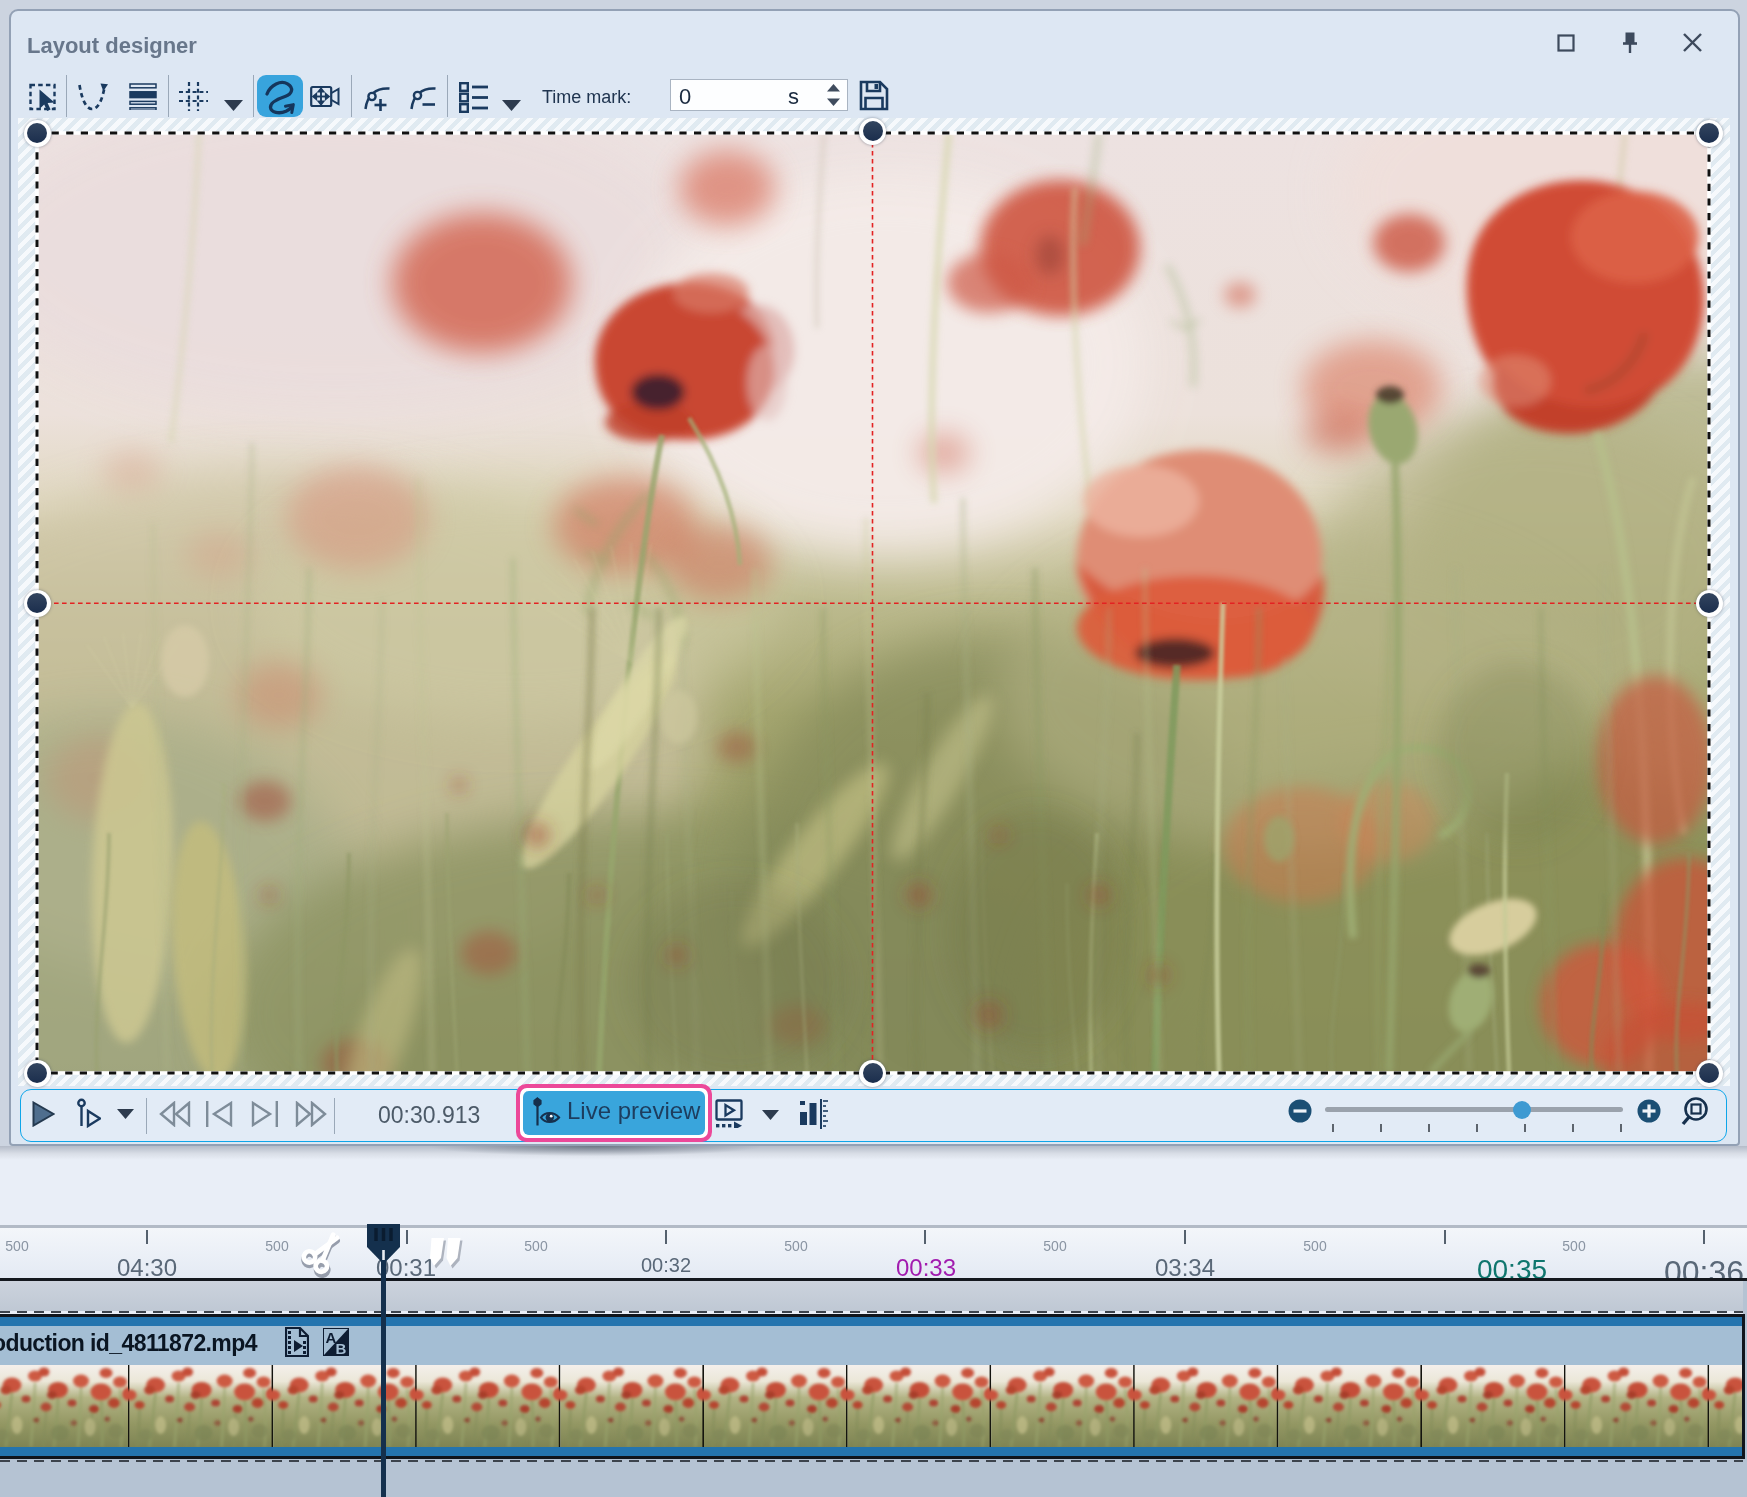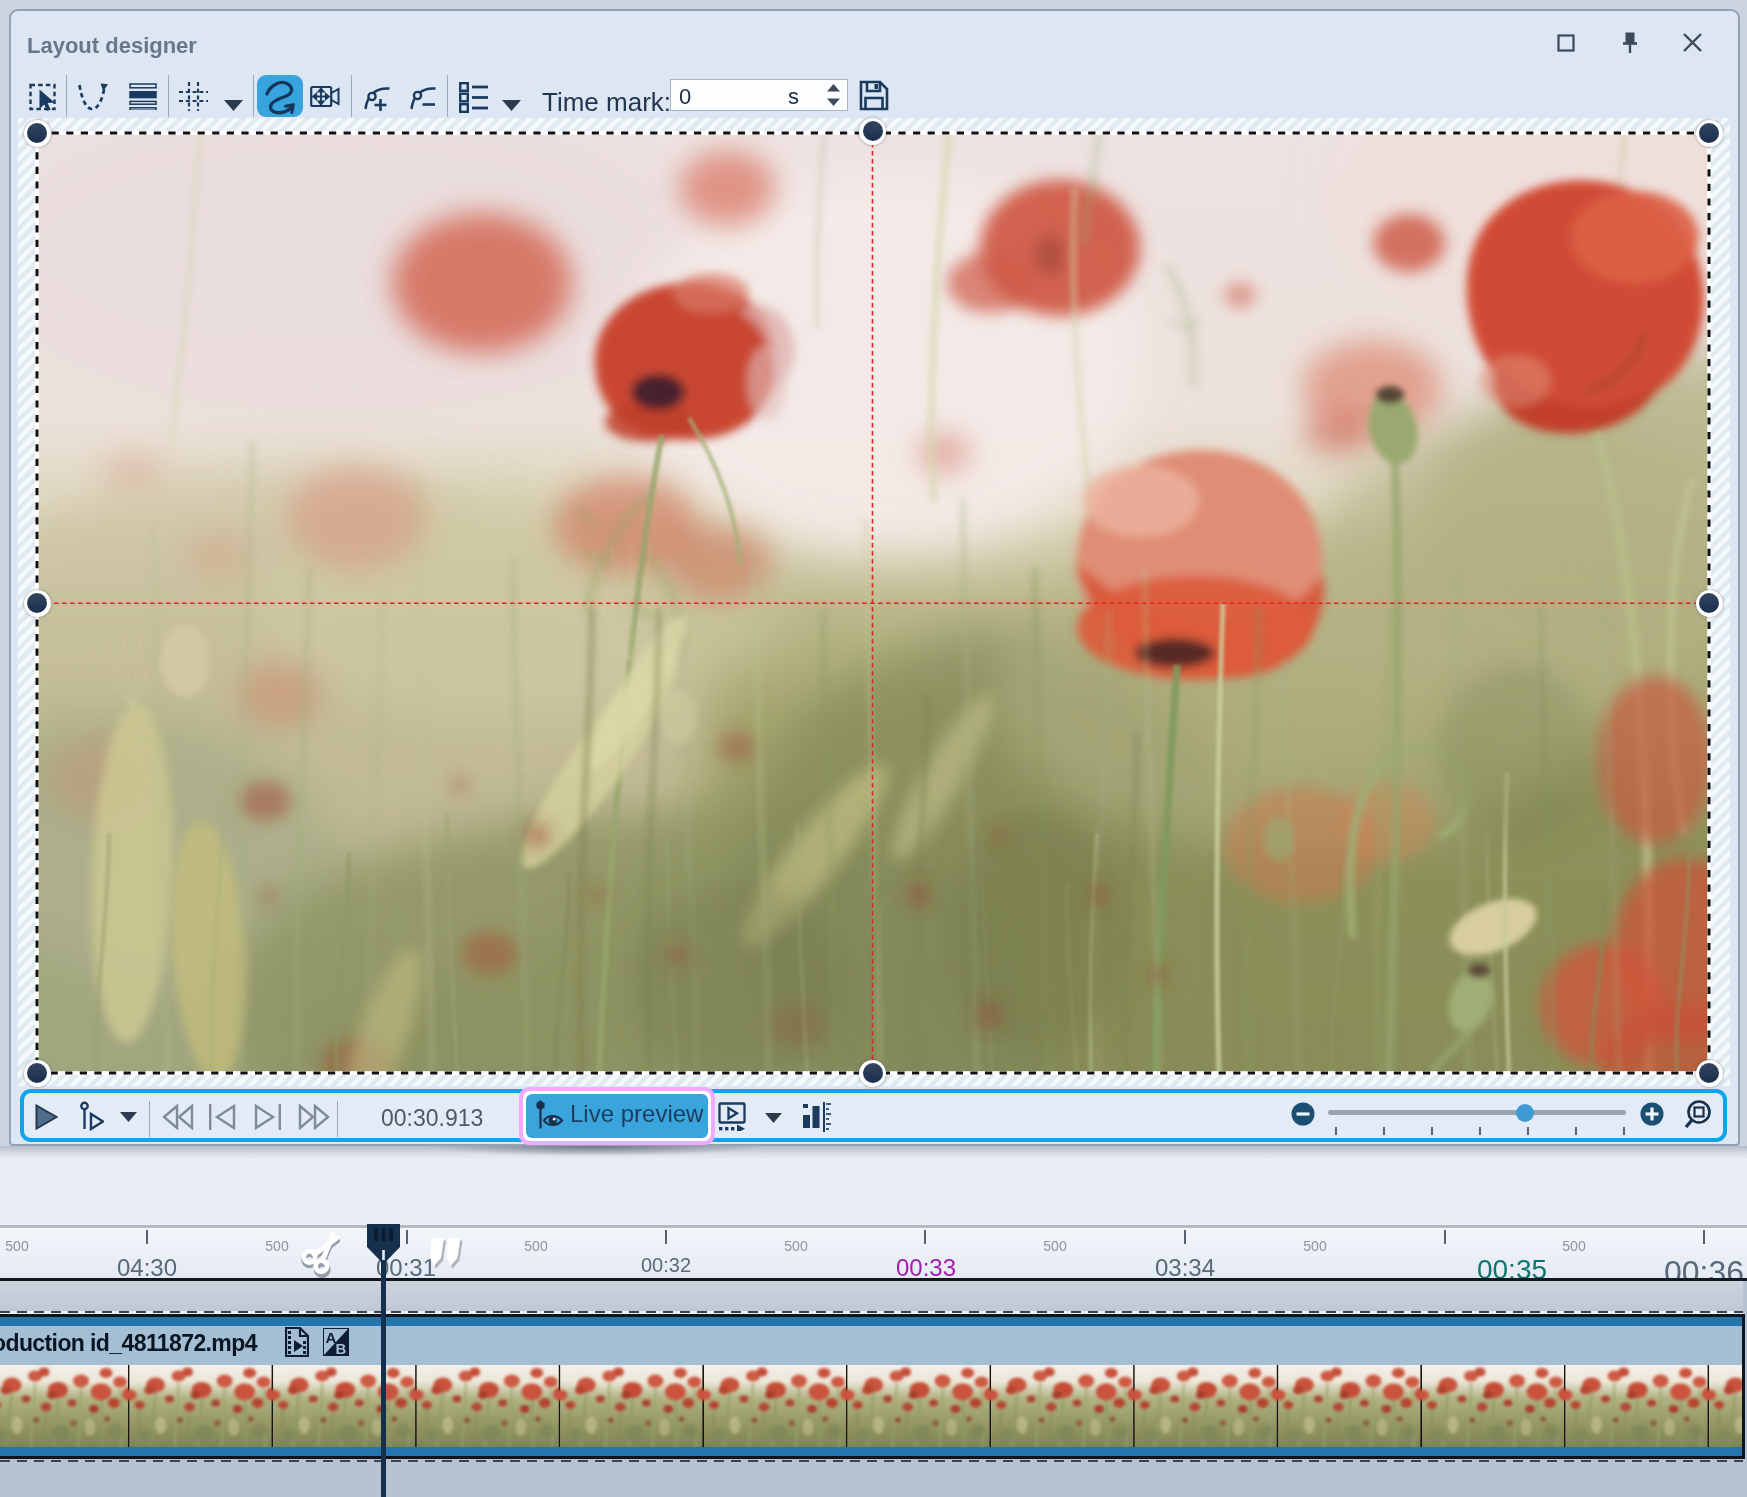--- a/index.html
+++ b/index.html
@@ -1,21 +1,21 @@
 <!DOCTYPE html>
 <html><head><meta charset="utf-8">
 <style>
 html,body{margin:0;padding:0;width:1747px;height:1497px;background:#ccd4e0;font-family:"Liberation Sans",sans-serif;overflow:hidden}
 #win{position:absolute;left:9px;top:9px;width:1731px;height:1137px;background:#dde7f3;border:2px solid #93a1b5;border-radius:9px 9px 4px 4px;box-sizing:border-box}
 .ic{position:absolute}
 #canvas{position:absolute;left:7px;top:107px;width:1712px;height:968px;background:repeating-linear-gradient(135deg,#f6f9fc 0 4.5px,#e0eaf1 4.5px 9px)}
 #video{position:absolute;left:19px;top:15px;width:1672px;height:940px;background:#cfc9a8}
 .handle{position:absolute;width:27px;height:27px;border-radius:50%;background:#fff;box-shadow:0 0 3px rgba(60,70,90,.55)}
 .handle i{position:absolute;left:3.5px;top:3.5px;width:20px;height:20px;border-radius:50%;background:linear-gradient(180deg,#33455f,#1b2e4d);display:block}
-#ctrlbar{position:absolute;left:9px;top:1078px;width:1707px;height:53px;background:#e2ebf6;border-radius:11px;border:4px solid #0ea5e9;box-sizing:border-box}
+#ctrlbar{position:absolute;left:9px;top:1078px;width:1707px;height:53px;background:#e2ebf6;border-radius:11px;border:1px solid #0ea5e9;box-sizing:border-box}
 #timeline{position:absolute;left:0;top:1146px;width:1747px;height:351px;background:#e9eef7}
 svg{display:block}
 .csep{position:absolute;width:1px;height:36px;top:8px;background:#9aa8b8}
 </style></head>
 <body>
 <div id="win">
 <div style="position:absolute;left:16px;top:22px;font-size:22px;font-weight:bold;color:#68778b;letter-spacing:0px">Layout designer</div>
 <svg class="ic" style="left:1546px;top:23px;" width="18" height="18" viewBox="0 0 18 18">
       <rect x="1.5" y="1.5" width="15" height="15" fill="none" stroke="#3d4a5c" stroke-width="2.2"></rect>
     </svg>
@@ -104,21 +104,21 @@
       </g>
 <g stroke="#1a3a5f" stroke-width="2.8">
 <line x1="13" y1="5" x2="29" y2="5"></line>
         <line x1="13" y1="15.5" x2="29" y2="15.5"></line>
         <line x1="13" y1="26" x2="29" y2="26"></line>
       </g>
     </svg>
 <svg class="ic" style="left:491px;top:89px;" width="19" height="11" viewBox="0 0 19 11">
       <path d="M0,0 L19,0 L9.5,11 Z" fill="#2d3b4e"></path>
     </svg>
-<div style="position:absolute;left:531px;top:76px;font-size:26px;color:#203550">Time mark:</div>
+<div style="position:absolute;left:531px;top:76px;font-size:18px;color:#203550">Time mark:</div>
 <div style="position:absolute;left:659px;top:68px;width:178px;height:32px;background:#fdfeff;border:1.6px solid #a9b4c2;box-sizing:border-box">
 <div style="position:absolute;left:8px;top:4px;font-size:22px;color:#1b2b40">0</div>
 <div style="position:absolute;right:48px;top:4px;font-size:22px;color:#1b2b40">s</div>
 <svg style="position:absolute;right:6px;top:3px" width="15" height="24" viewBox="0 0 15 24">
         <path d="M7.5,1 L14,8.5 L1,8.5 Z" fill="#3f4c5e"></path>
         <path d="M7.5,23 L1,15.5 L14,15.5 Z" fill="#3f4c5e"></path>
       </svg>
 </div>
 <svg class="ic" style="left:848px;top:69px;" width="30" height="31" viewBox="0 0 30 31">
       <g stroke="#1a3a5f" fill="none" stroke-width="2.6">
@@ -421,21 +421,21 @@
         </g>
       </svg>
 <svg class="ic" style="left:274px;top:11px;" width="33" height="26" viewBox="0 0 33 26">
         <g fill="none" stroke="#7e8c99" stroke-width="2.4">
           <path d="M2,2 L15,13 L2,24 Z"></path>
           <path d="M17,2 L30,13 L17,24 Z"></path>
         </g>
       </svg>
 <div class="csep" style="left:313px"></div>
 <div style="position:absolute;left:357px;top:12px;font-size:23px;color:#4c5a68">00:30.913</div>
-<div style="position:absolute;left:495px;top:-6px;width:196px;height:58px;background:#f0abfc;border-radius:10px">
+<div style="position:absolute;left:495px;top:-6px;width:196px;height:58px;background:#ec4899;border-radius:10px">
 <div style="position:absolute;left:4px;top:4px;width:188px;height:50px;background:#fff;border-radius:7px">
 <div style="position:absolute;left:3px;top:3px;width:182px;height:44px;background:#39a5dc;border-radius:6px"></div>
 </div>
 <svg style="position:absolute;left:17px;top:13px" width="30" height="32" viewBox="0 0 30 32">
 <g stroke="#16304d" fill="none" stroke-width="2.2">
 <path d="M4.5,1.5 l3,2.3 v3 l-3,2.3 l-3,-2.3 v-3 Z" fill="#16304d"></path>
 <line x1="4.5" y1="9.5" x2="4.5" y2="28.5"></line>
 <path d="M8,20.5 C12,14.5 21,14.5 26,20.5 C21,26.5 12,26.5 8,20.5 Z"></path>
 </g>
           <circle cx="16.8" cy="20.5" r="4.2" fill="#16304d"></circle>

